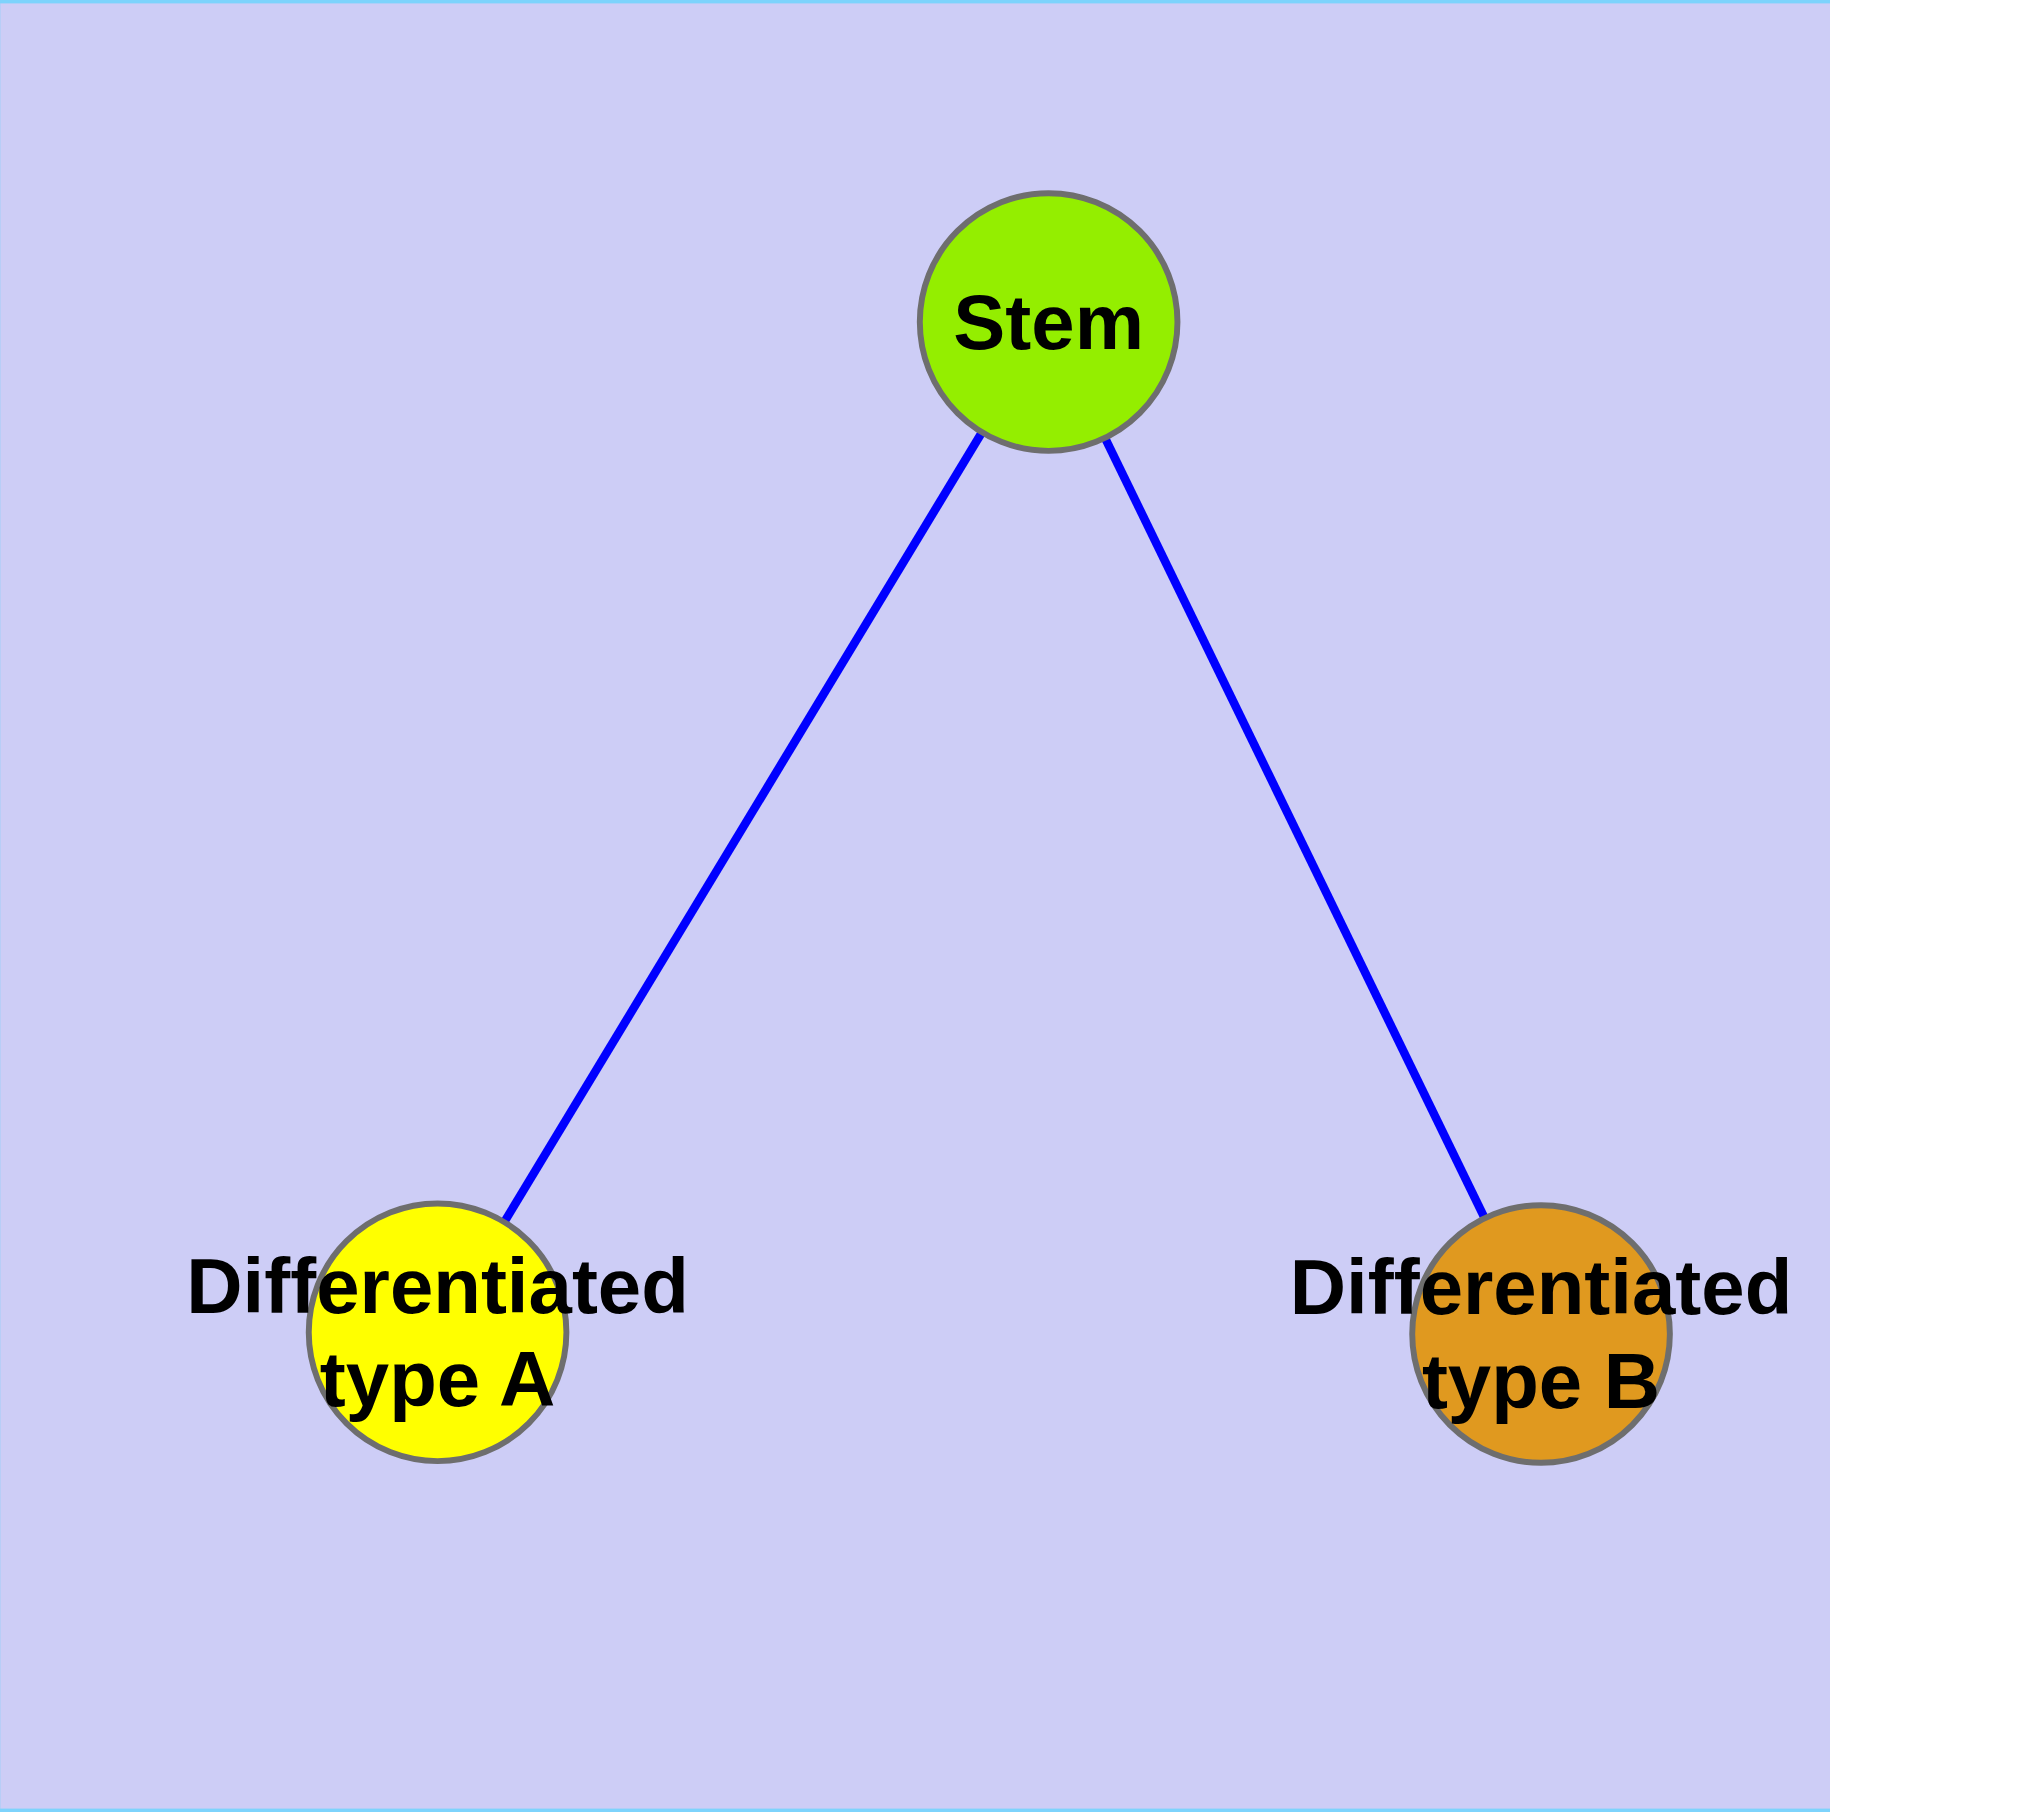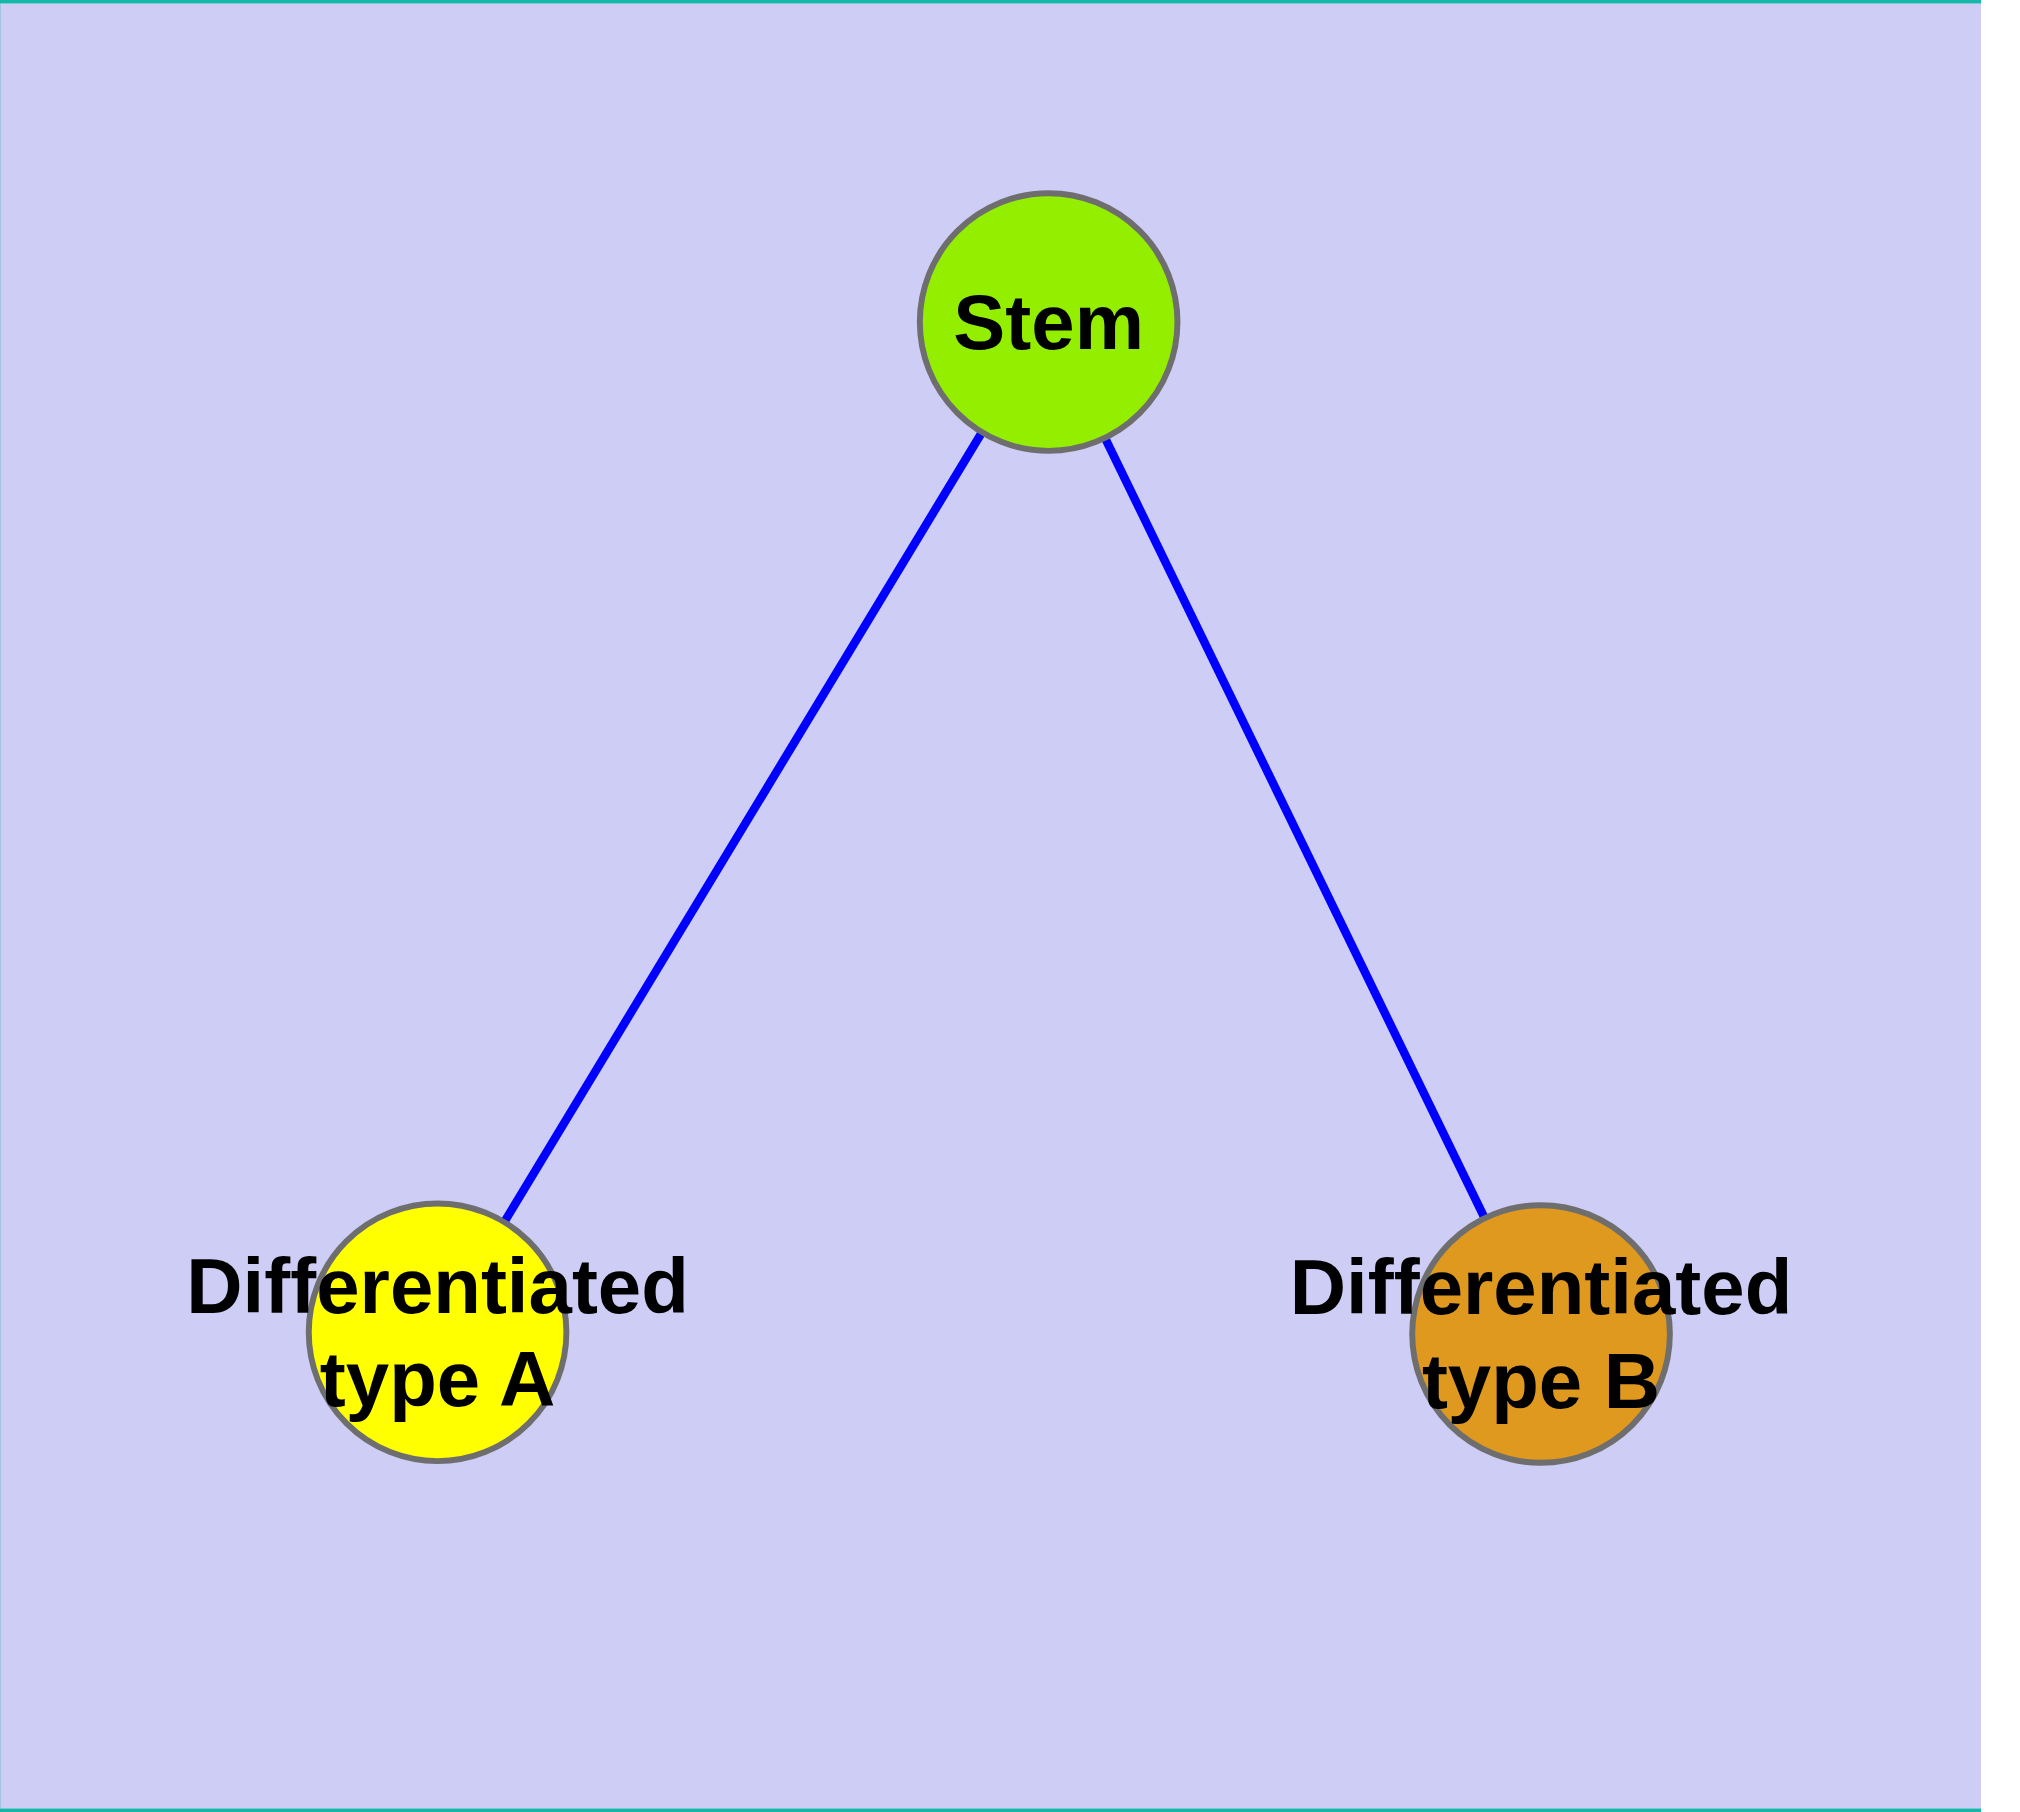--- a/index.html
+++ b/index.html
@@ -3,23 +3,23 @@
 <meta charset="utf-8">
 <style>
   html, body {
     margin: 0;
     padding: 0;
     background: #ffffff;
     font-family: "Liberation Sans", sans-serif;
   }
   #canvas {
     position: relative;
-    width: 1981px;
+    width: 1830px;
     height: 1812px;
-    background: #14b8a6;
+    background: #7dd3fc;
     overflow: hidden;
   }
   #graph-svg {
     position: absolute;
     left: 0;
     top: 0;
     width: 2021px;
     height: 1812px;
     display: block;
   }

